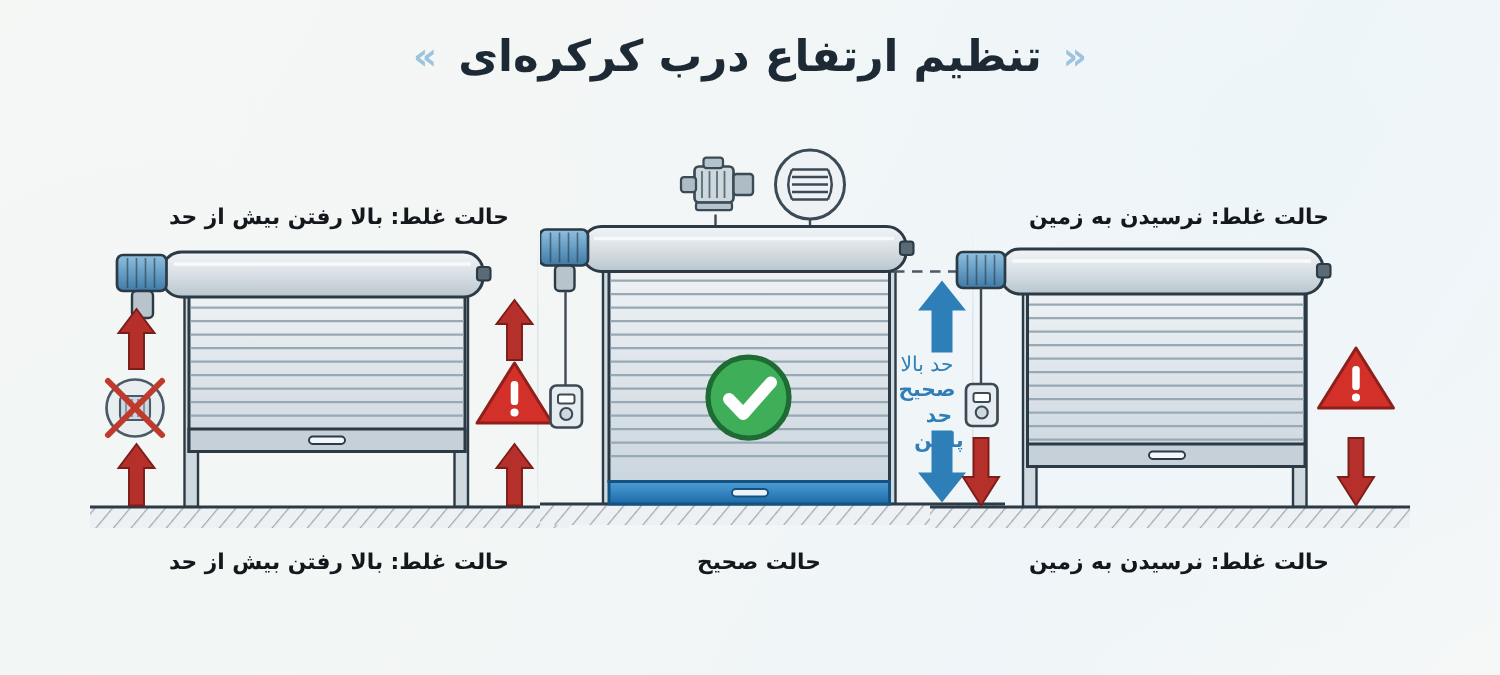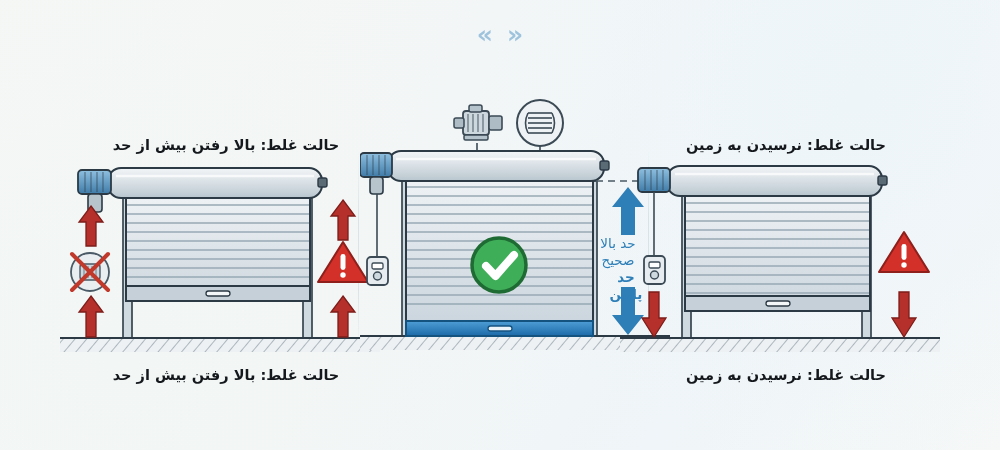--- a/index.html
+++ b/index.html
@@ -59,20 +59,21 @@
   }
 </style>
 </head>
 <body>
 
 <div id="stage">
 
   <div class="title-wrap">
     <div class="title-line">
       <span class="chev">«</span>
+      <span class="title-text">تنظیم ارتفاع درب کرکره‌ای</span>
       <span class="chev">»</span>
     </div>
   </div>
 
   <div class="divider" style="left:358px;"></div>
   <div class="divider" style="left:648px;"></div>
 
   <div class="panel panel-left">
     <div class="cap cap-top">حالت غلط: بالا رفتن بیش از حد</div>
     <div class="cap cap-bot">حالت غلط: بالا رفتن بیش از حد</div>
@@ -171,20 +172,21 @@
           <polygon points="283,82 308,122 258,122" fill="#d3302a" stroke="#8e1f1a" stroke-width="2" stroke-linejoin="round"></polygon>
           <rect x="280.5" y="94" width="5" height="16" rx="2.4" fill="#ffffff"></rect>
           <circle cx="283" cy="115" r="2.7" fill="#ffffff"></circle>
         </g>
       </svg>
     </div>
   </div>
 
   <div class="panel panel-mid">
 
+    <div class="cap cap-bot">حالت صحیح</div>
 
     <div class="art" style="left:10px;top:95px;">
       <svg width="310" height="265" viewBox="0 0 310 265">
         <defs>
           <linearGradient id="hsgM" x1="0" y1="0" x2="0" y2="1">
             <stop offset="0%" stop-color="#f2f5f7"></stop>
               <stop offset="45%" stop-color="#dbe2e7"></stop>
             <stop offset="100%" stop-color="#b9c6ce"></stop>
           </linearGradient>
           <linearGradient id="slatM" x1="0" y1="0" x2="0" y2="1">
@@ -297,21 +299,21 @@
           <polygon points="268,92 284,112 275,112 275,140 261,140 261,112 252,112"></polygon>
         </g>
         <g fill="#2e7fb8">
           <polygon points="268,240 284,220 275,220 275,192 261,192 261,220 252,220"></polygon>
         </g>
       </svg>
     </div>
 
     <div style="position:absolute;left:236px;top:235px;width:64px;text-align:center;direction:rtl;line-height:1.25;">
       <div style="font-size:13.5px;font-weight:normal;color:#2e7fb8;">حد بالا</div>
-      <div style="font-size:13.5px;font-weight:normal;color:#2e7fb8;">صحیح</div>
+      <div style="font-size:13.5px;font-weight:bold;color:#2e7fb8;">صحیح</div>
       <div style="font-size:13.5px;font-weight:bold;color:#2e7fb8;margin-left:16px;">حد پایین</div>
     </div>
   </div>
 
   <div class="panel panel-right">
     <div class="cap cap-top">حالت غلط: نرسیدن به زمین</div>
     <div class="cap cap-bot">حالت غلط: نرسیدن به زمین</div>
 
     <div class="art" style="left:0px;top:160px;">
       <svg width="320" height="200" viewBox="0 0 320 200">

